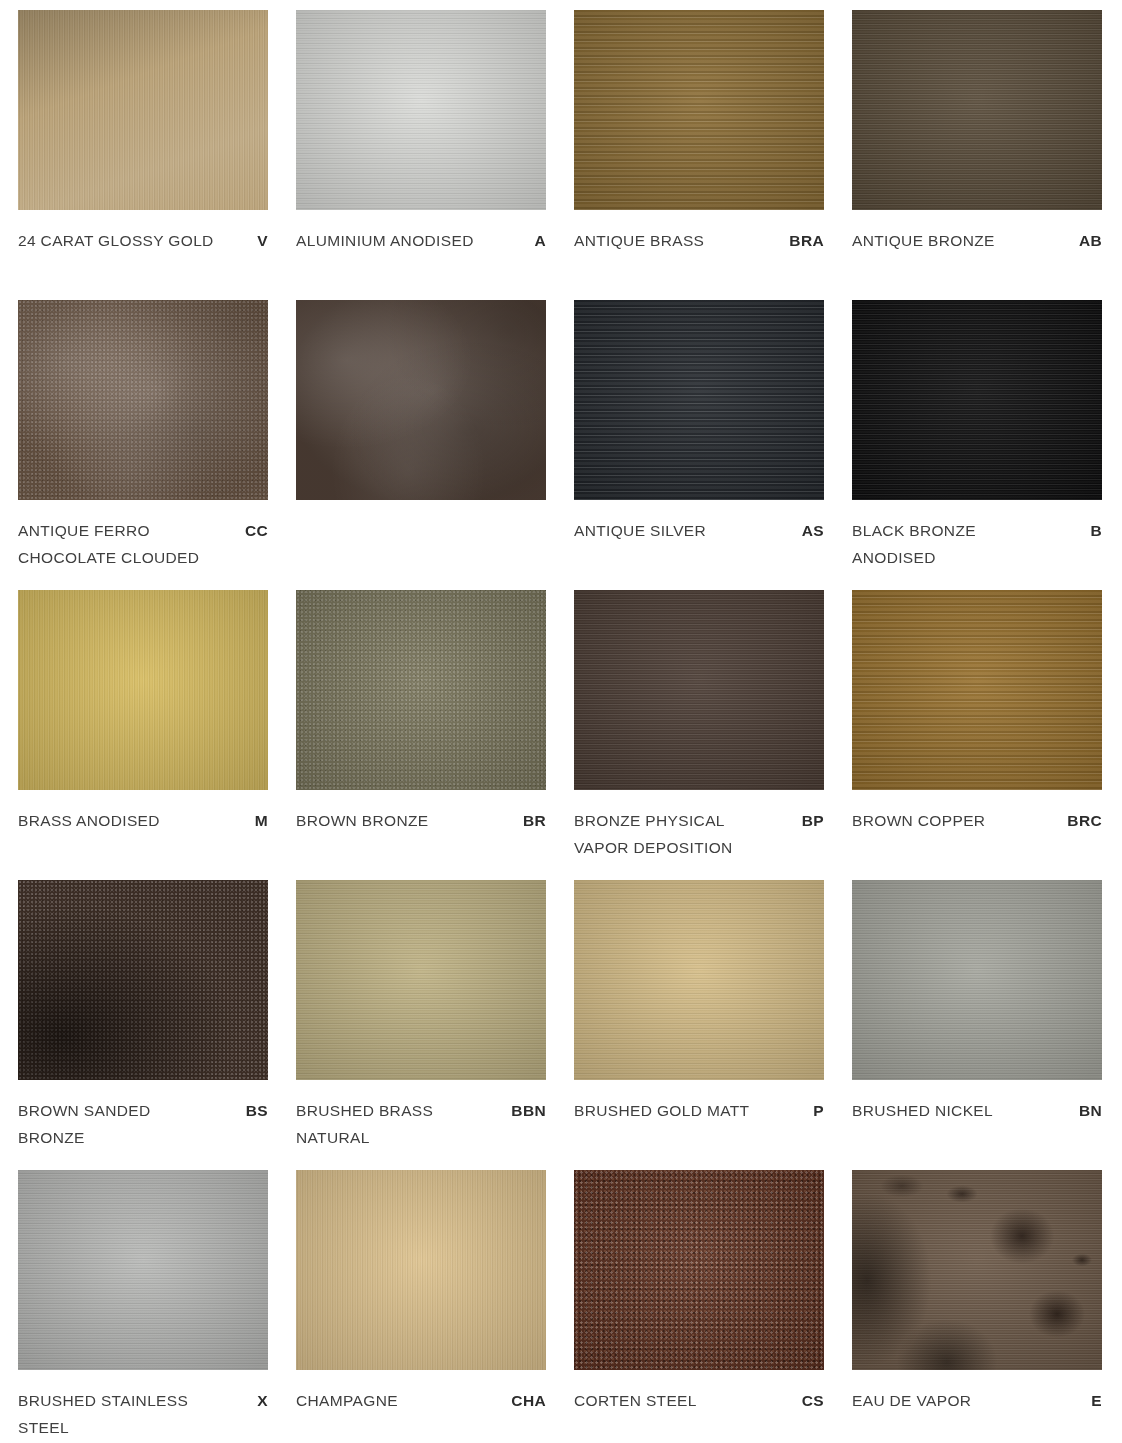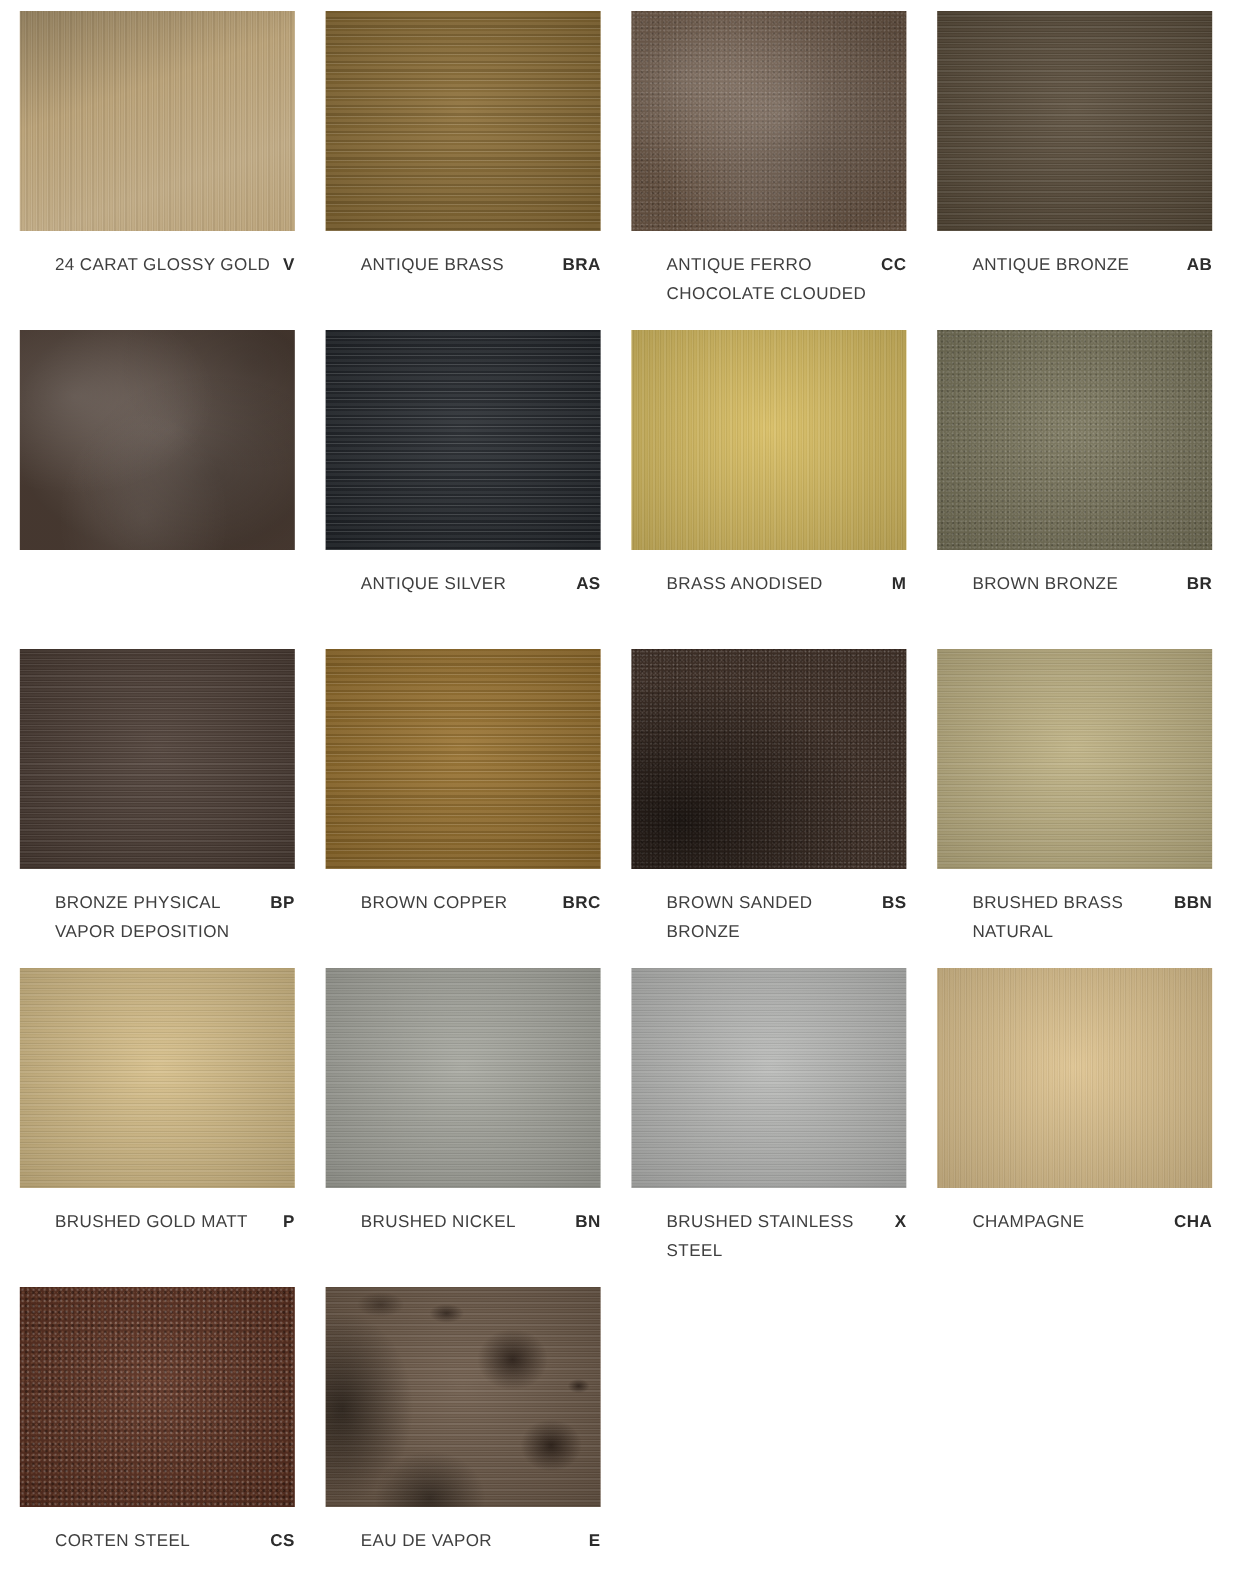--- a/index.html
+++ b/index.html
@@ -50,21 +50,20 @@
     padding-top: 17px;
     gap: 8px;
   }
   .swatch-name {
     font-size: 15.5px;
     letter-spacing: 0.35px;
     line-height: 1.77;
     color: #3f3f3f;
     font-weight: 400;
     max-width: 200px;
-    margin-left: 32px;
   }
   .swatch-code {
     font-size: 15.5px;
     letter-spacing: 0.35px;
     line-height: 1.77;
     color: #2c2c2c;
     font-weight: 700;
     white-space: nowrap;
     flex: none;
   }
@@ -123,67 +122,87 @@
       <div class="swatch-chip" style="background-color: rgb(185, 161, 119);">
         <div class="tex v-brush"></div>
         <div class="tex sheen-tl"></div>
       </div>
       <div class="swatch-meta">
         <div class="swatch-name">24 CARAT GLOSSY GOLD</div>
         <div class="swatch-code">V</div>
       </div>
     </div>
     <div class="swatch-cell">
+      <div class="swatch-chip" style="background-color: rgb(217, 218, 215);">
+        <div class="tex h-brush"></div>
+        <div class="tex vign"></div>
+      </div>
+      <div class="swatch-meta">
+        <div class="swatch-name">ALUMINIUM ANODISED</div>
+        <div class="swatch-code">A</div>
+      </div>
+    </div>
+    <div class="swatch-cell">
       <div class="swatch-chip" style="background-color: rgb(138, 108, 52);">
         <div class="tex h-brush-coarse"></div>
         <div class="tex vign"></div>
       </div>
       <div class="swatch-meta">
         <div class="swatch-name">ANTIQUE BRASS</div>
         <div class="swatch-code">BRA</div>
+      </div>
+    </div>
+    <div class="swatch-cell">
+      <div class="swatch-chip" style="background-color: rgb(87, 74, 56);">
+        <div class="tex h-brush"></div>
+        <div class="tex vign"></div>
+      </div>
+      <div class="swatch-meta">
+        <div class="swatch-name">ANTIQUE BRONZE</div>
+        <div class="swatch-code">AB</div>
       </div>
     </div>
     <div class="swatch-cell">
       <div class="swatch-chip" style="background-color: rgb(107, 86, 69);">
         <div class="tex speckle"></div>
         <div class="tex mottle"></div>
         <div class="tex sheen-c"></div>
       </div>
       <div class="swatch-meta">
         <div class="swatch-name">ANTIQUE FERRO CHOCOLATE CLOUDED</div>
         <div class="swatch-code">CC</div>
       </div>
     </div>
     <div class="swatch-cell">
-      <div class="swatch-chip" style="background-color: rgb(87, 74, 56);">
-        <div class="tex h-brush"></div>
-        <div class="tex vign"></div>
-      </div>
-      <div class="swatch-meta">
-        <div class="swatch-name">ANTIQUE BRONZE</div>
-        <div class="swatch-code">AB</div>
-      </div>
-    </div>
-    <div class="swatch-cell">
       <div class="swatch-chip" style="background-color: rgb(78, 63, 54);">
         <div class="tex sheen-c"></div>
         <div class="tex mottle"></div>
       </div>
     </div>
     <div class="swatch-cell">
       <div class="swatch-chip" style="background-color: rgb(35, 39, 44);">
         <div class="tex h-brush-coarse"></div>
         <div class="tex vign"></div>
       </div>
       <div class="swatch-meta">
         <div class="swatch-name">ANTIQUE SILVER</div>
         <div class="swatch-code">AS</div>
       </div>
     </div>
     <div class="swatch-cell">
+      <div class="swatch-chip" style="background-color: rgb(14, 14, 15);">
+        <div class="tex h-brush"></div>
+        <div class="tex vign"></div>
+      </div>
+      <div class="swatch-meta">
+        <div class="swatch-name">BLACK BRONZE ANODISED</div>
+        <div class="swatch-code">B</div>
+      </div>
+    </div>
+    <div class="swatch-cell">
       <div class="swatch-chip" style="background-color: rgb(214, 187, 95);">
         <div class="tex v-brush"></div>
         <div class="tex vign"></div>
       </div>
       <div class="swatch-meta">
         <div class="swatch-name">BRASS ANODISED</div>
         <div class="swatch-code">M</div>
       </div>
     </div>
     <div class="swatch-cell">

